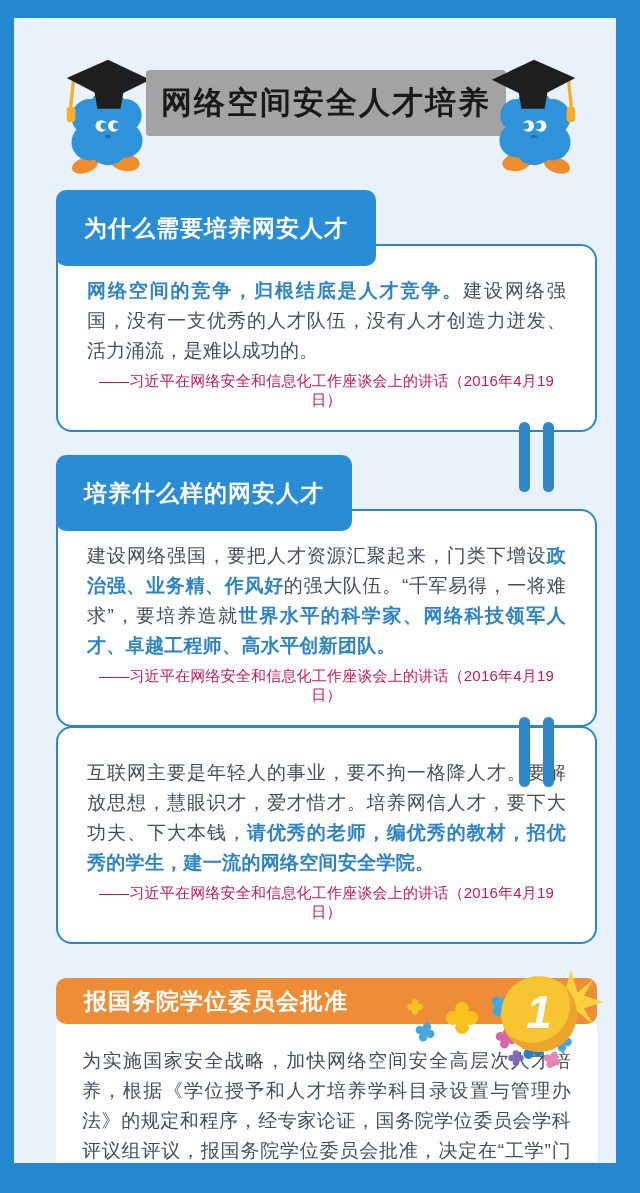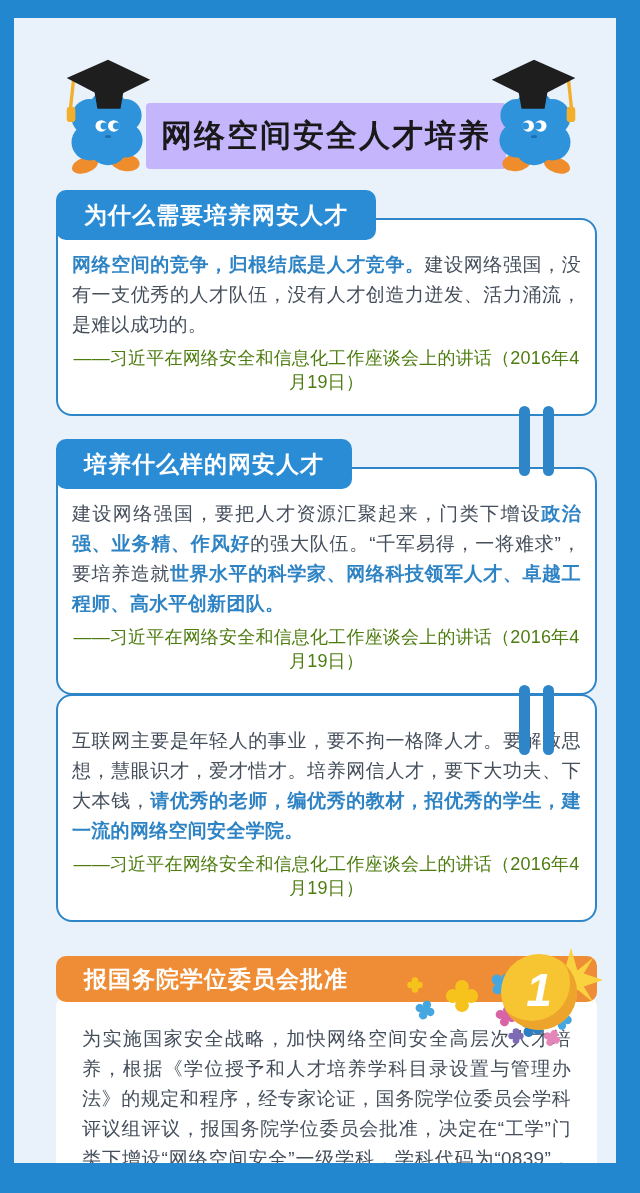--- a/index.html
+++ b/index.html
@@ -5,46 +5,46 @@
   html,body{margin:0;padding:0;}
   body{width:640px;height:1193px;font-family:"Liberation Sans",sans-serif;}
 
   .frame{width:640px;height:1193px;box-sizing:border-box;background:#2287ce;
          padding:18px 24px 30px 14px;}
   .inner{width:602px;height:1145px;background:#e9f1fa;position:relative;overflow:hidden;}
 
   
   .banner{position:relative;height:168px;}
   .ribbon{position:absolute;left:132px;top:52px;width:360px;height:66px;
-          background:#c4b5fd;border-radius:4px;display:flex;align-items:center;justify-content:center;margin-top:33px;}
+          background:#a3a3a3;border-radius:4px;display:flex;align-items:center;justify-content:center;}
   .ribbon span{font-size:31px;font-weight:900;color:#191919;letter-spacing:2px;white-space:nowrap;}
   .mascot{position:absolute;width:96px;height:125px;top:32px;}
   .mascot.left{left:46px;}
   .mascot.right{right:34px;transform:scaleX(-1);}
 
   
   .sec{position:relative;margin-left:42px;width:541px;}
   .sec--1{margin-top:4px;}
   .sec--2{margin-top:23px;}
   .sec--3{margin-top:21px;}
   .sec--4{margin-top:34px;}
 
   .tab{position:relative;z-index:2;display:inline-flex;align-items:center;height:44px;
-       padding:3px 28px;background:#2b8cd6;border-radius:10px;}
+       padding:16px 28px;background:#2b8cd6;border-radius:10px;}
   .tab span{color:#fff;font-size:23px;font-weight:700;letter-spacing:1px;white-space:nowrap;}
   .tab--orange{display:flex;width:541px;box-sizing:border-box;height:46px;background:#ee8d35;}
 
   .card{position:relative;z-index:1;margin-top:-22px;background:#ffffff;
-        border:2px solid #2e86c9;border-radius:16px;padding:30px 14px 10px;box-sizing:border-box;}
+        border:2px solid #2e86c9;border-radius:16px;padding:30px 29px 10px;box-sizing:border-box;}
   .card--plain{border:none;margin-top:-8px;padding:30px 26px 22px;border-radius:14px;}
 
   .body-text{margin:0;font-size:19px;line-height:30px;color:#454f5c;font-weight:500;
              text-align:justify;letter-spacing:0.3px;}
   .hl{color:#2e83c4;font-weight:700;}
-  .attr{margin:6px 0 10px;text-align:center;color:#4d7c0f;font-size:18px;letter-spacing:0.2px;}
+  .attr{margin:6px 0 10px;text-align:center;color:#be185d;font-size:15px;letter-spacing:0.2px;}
 
   
   .connector{position:absolute;z-index:3;right:43px;bottom:-60px;display:flex;gap:13px;}
   .connector i{display:block;width:11px;height:70px;background:#2e86c9;border-radius:6px;}
 
   
   .flowers{position:absolute;left:300px;top:-20px;width:240px;height:110px;z-index:3;}
   .starburst{position:absolute;right:-6px;top:-8px;width:64px;height:64px;z-index:3;}
   .coin{position:absolute;right:20px;top:-2px;width:76px;height:76px;border-radius:50%;
         background:#f7c531;box-shadow:inset -7px -9px 0 #eca42c;z-index:4;

